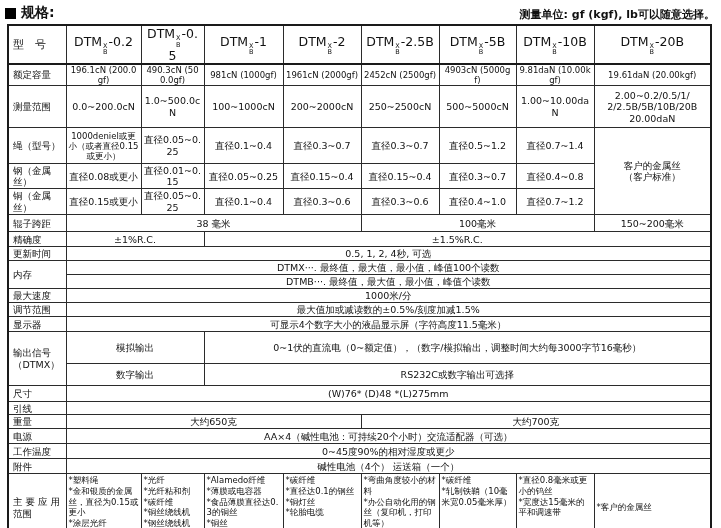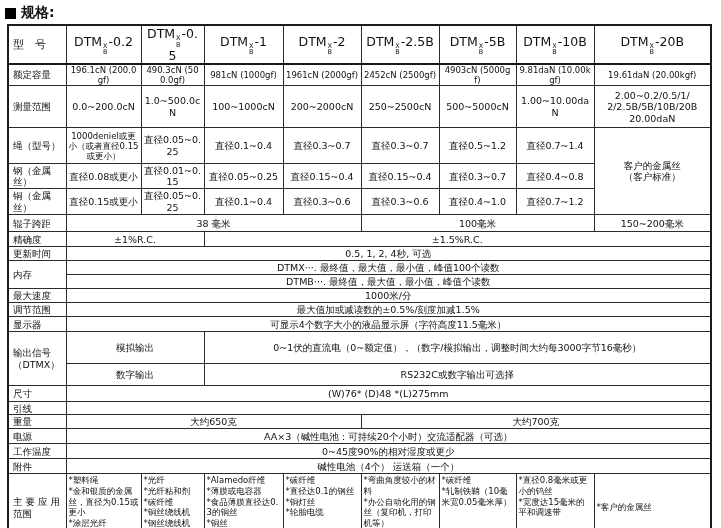--- a/index.html
+++ b/index.html
@@ -35,20 +35,21 @@
   .ss{display:inline-flex;flex-direction:column;font-size:6.5px;line-height:6.5px;vertical-align:-2px;margin:0 1px;}
 </style>
 </head>
 <body>
 
 <div class="page-header">
   <div class="title-wrap">
     <span class="bullet"></span>
     <span>规格:</span>
   </div>
+  <div class="unit-note">测量单位: gf (kgf), lb可以随意选择。</div>
 </div>
 
 <table>
   <colgroup>
       <col style="width: 58px;">
       <col style="width: 75px;">
       <col style="width: 63px;">
       <col style="width: 79px;">
       <col style="width: 78px;">
       <col style="width: 78px;">
@@ -196,21 +197,21 @@
         <td class="lbl">引线</td>
         <td colspan="8"></td>
       </tr>
       <tr style="height: 14px;">
         <td class="lbl">重量</td>
         <td colspan="4">大约650克</td>
         <td colspan="4">大约700克</td>
       </tr>
       <tr style="height: 15px;">
         <td class="lbl">电源</td>
-        <td colspan="8">AA×3（碱性电池：可持续20个小时）交流适配器（可选）</td>
+        <td colspan="8">AA×4（碱性电池：可持续20个小时）交流适配器（可选）</td>
       </tr>
       <tr style="height: 15px;">
         <td class="lbl">工作温度</td>
         <td colspan="8">0~45度90%的相对湿度或更少</td>
       </tr>
       <tr style="height: 15px;">
         <td class="lbl">附件</td>
         <td colspan="8">碱性电池（4个） 运送箱（一个）</td>
       </tr>
       <tr style="height: 62px;">

